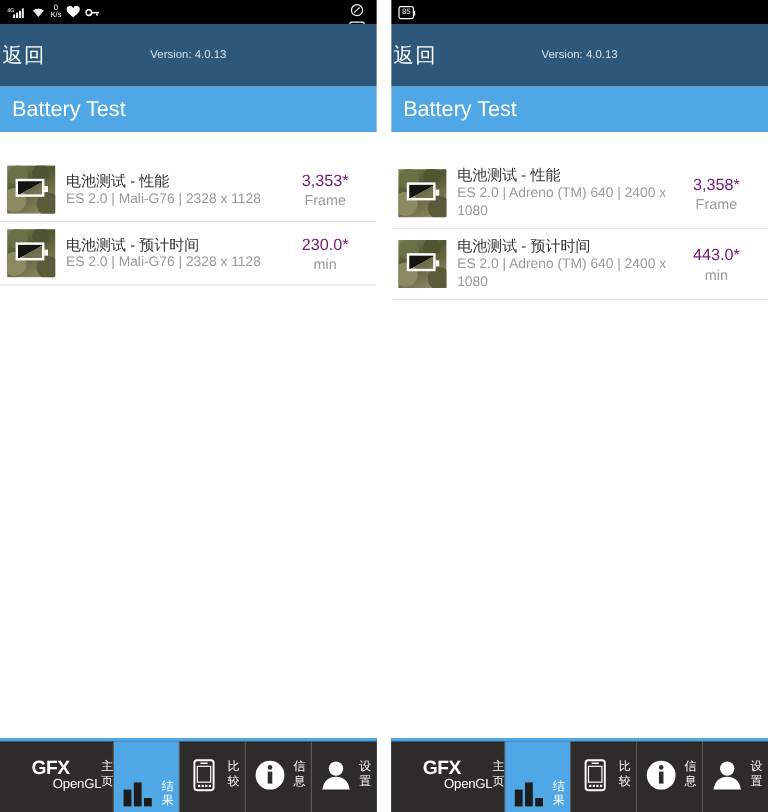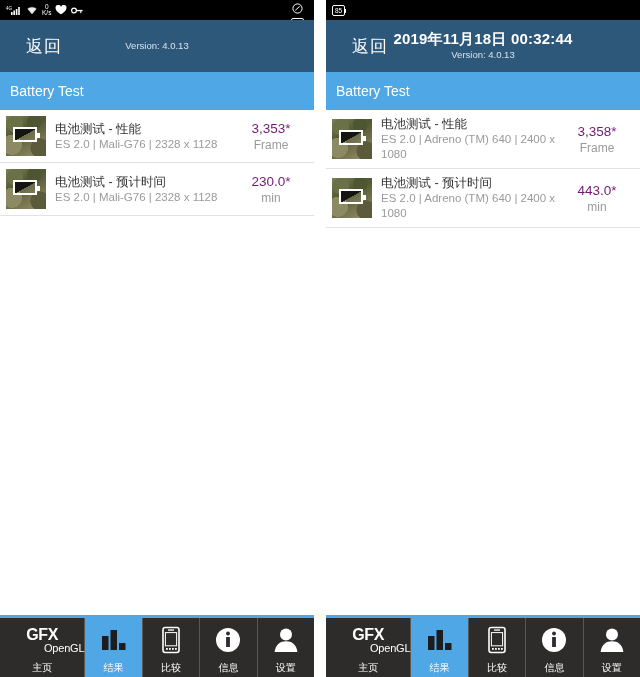--- a/index.html
+++ b/index.html
@@ -75,21 +75,21 @@
     background: #2d587a;
     height: 52px;
     position: relative;
     flex: 0 0 auto;
     display: flex;
     align-items: center;
   }
   .back-btn {
     color: #ffffff;
     font-size: 17px;
-    padding-left: 26px;
+    padding-left: 2px;
     letter-spacing: 1px;
     white-space: nowrap;
   }
   .title-center {
     position: absolute;
     left: 0; right: 0;
     text-align: center;
     pointer-events: none;
   }
   .title-date {
@@ -106,31 +106,32 @@
   }
   .title-center.no-date .title-version { line-height: 14px; }
 
   
   .section-header {
     background: #4fa7e5;
     height: 38px;
     display: flex;
     align-items: center;
     color: #ffffff;
-    font-size: 14px;
+    font-size: 18px;
     padding-left: 10px;
     box-sizing: border-box;
     flex: 0 0 auto;
   }
 
   
   .list {
     flex: 1 1 auto;
     background: #ffffff;
     overflow: hidden;
+    margin-top: 22px;
   }
   .row {
     display: flex;
     align-items: center;
     border-bottom: 1px solid #e2e2e2;
     padding: 6px 8px 6px 6px;
     box-sizing: border-box;
     background: #ffffff;
   }
   .thumb {
@@ -202,29 +203,29 @@
     background: #2e2c2a;
     border-top: 3px solid #4fa7e5;
     box-sizing: border-box;
     flex: 0 0 auto;
   }
   .nav-item {
     flex: 1 1 0;
     background: #2e2c2a;
     border-right: 1px solid #5a5754;
     display: flex;
-    flex-direction: column;
+    flex-direction: row;
     align-items: center;
     justify-content: flex-end;
     padding-bottom: 3px;
     box-sizing: border-box;
     position: relative;
   }
   .nav-item:last-child { border-right: none; }
-  .nav-item.active { background: #4fa7e5; }
+  .nav-item.active { background: #4fa7e5; align-items: flex-end; }
   .nav-icon {
     flex: 1 1 auto;
     display: flex;
     align-items: center;
     justify-content: center;
     width: 100%;
   }
   .nav-label {
     color: #ffffff;
     font-size: 10px;
@@ -407,21 +408,20 @@
 
     <div class="statusbar">
       <div class="sb-right">
         <span class="battpill">85</span>
       </div>
     </div>
 
     <div class="titlebar">
       <div class="back-btn">返回</div>
       <div class="title-center">
-        <div class="title-date">2019年11月18日 00:32:44</div>
         <div class="title-version">Version: 4.0.13</div>
       </div>
     </div>
 
     <div class="section-header">
       <span>Battery Test</span>
     </div>
 
     <div class="list">
 

